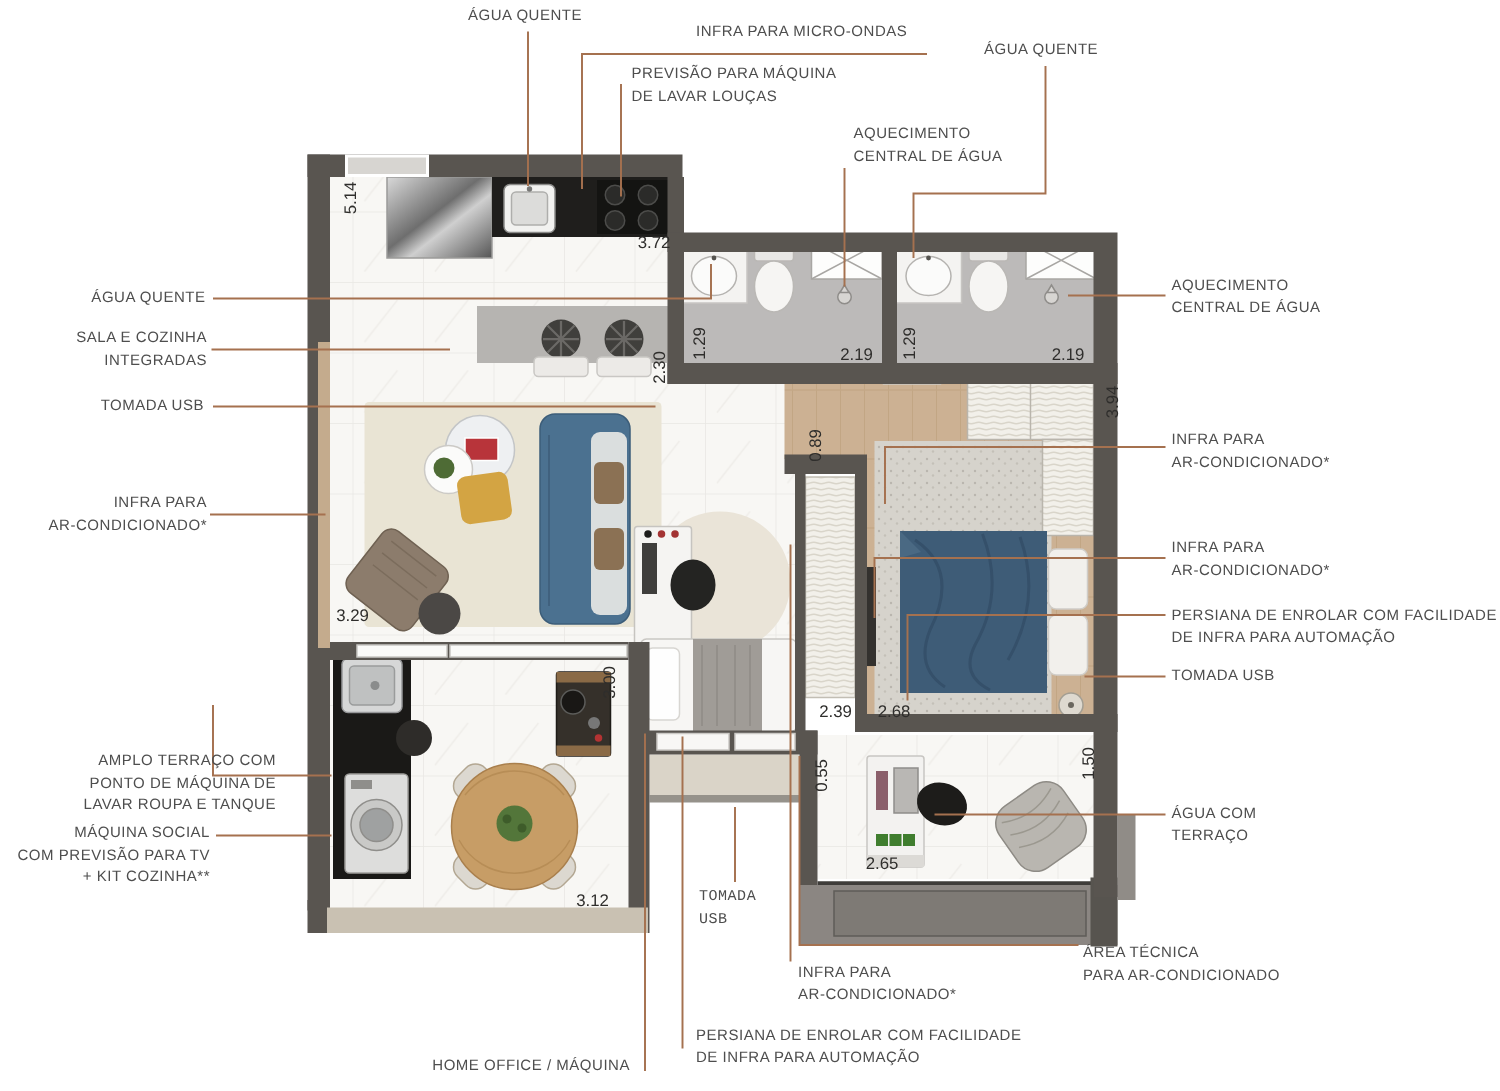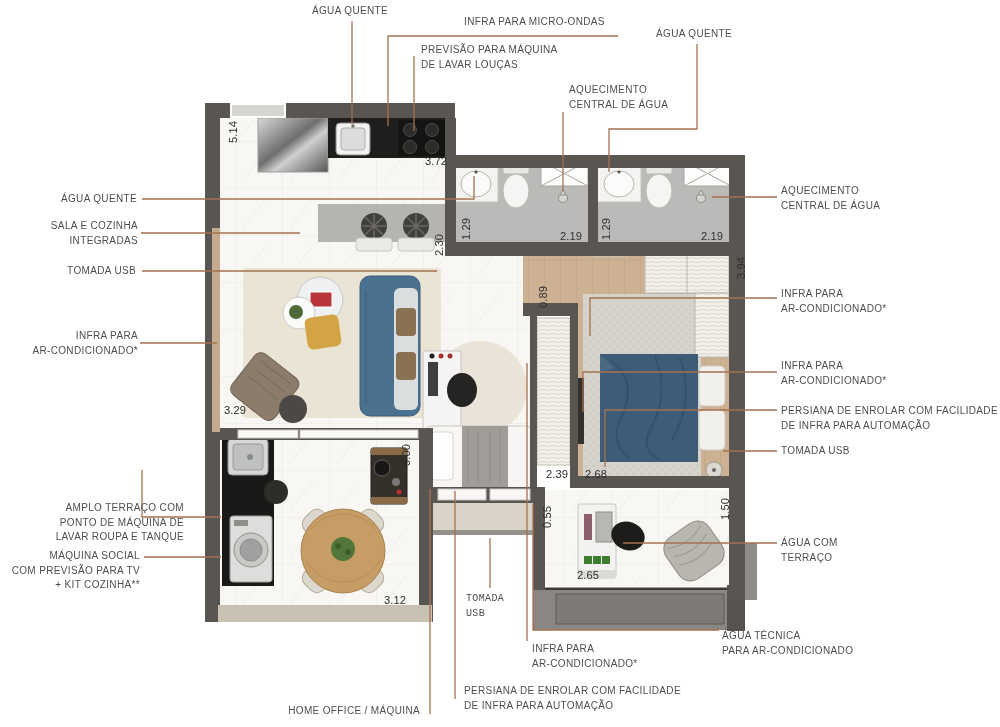--- a/index.html
+++ b/index.html
@@ -383,21 +383,21 @@
   <span>DE INFRA PARA AUTOMAÇÃO</span>
 </div>
 <div class="lbl" style="left:781px;top:444px;">
   <span>TOMADA USB</span>
 </div>
 <div class="lbl" style="left:781px;top:536px;">
   <span>ÁGUA COM</span>
   <span>TERRAÇO</span>
 </div>
 <div class="lbl" style="left:722px;top:629px;">
-  <span>ÁGUA TÉCNICA</span>
+  <span>ÁREA TÉCNICA</span>
   <span>PARA AR-CONDICIONADO</span>
 </div>
 
 <div class="lbl" style="left:466px;top:592px;font-family:Liberation Mono, monospace;">
   <span>TOMADA</span>
   <span>USB</span>
 </div>
 <div class="lbl" style="left:532px;top:642px;">
   <span>INFRA PARA</span>
   <span>AR-CONDICIONADO*</span>

